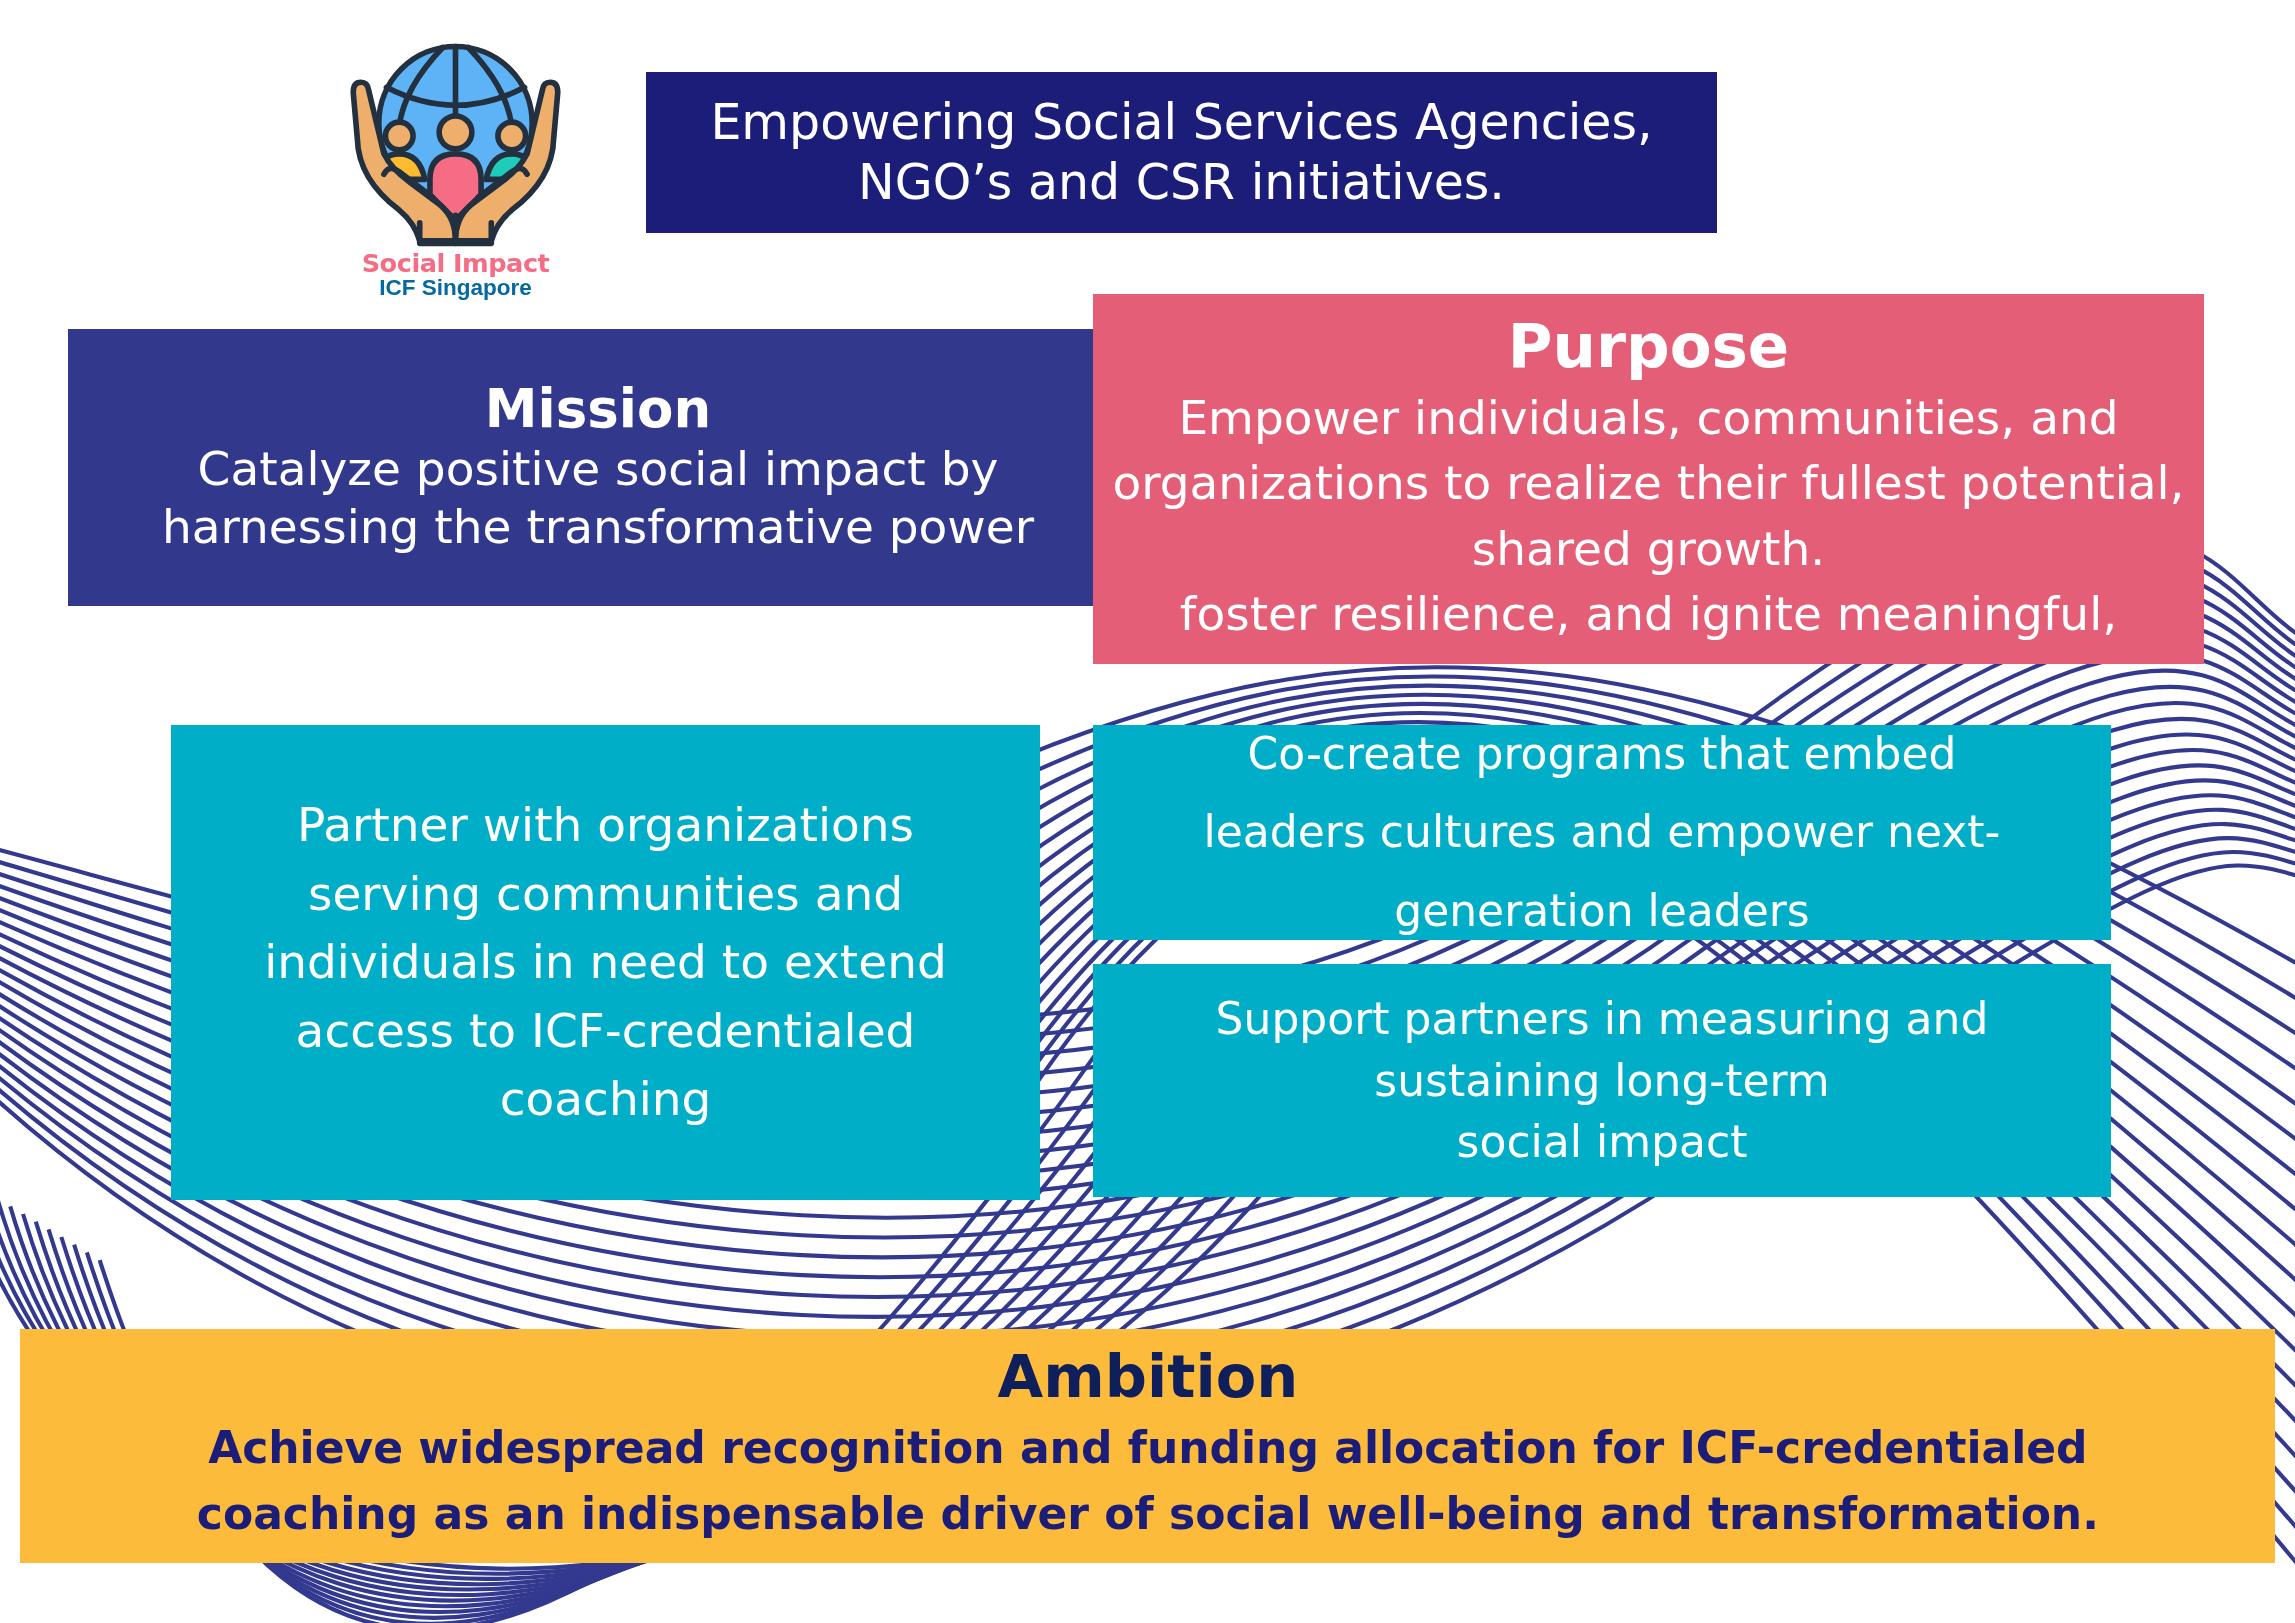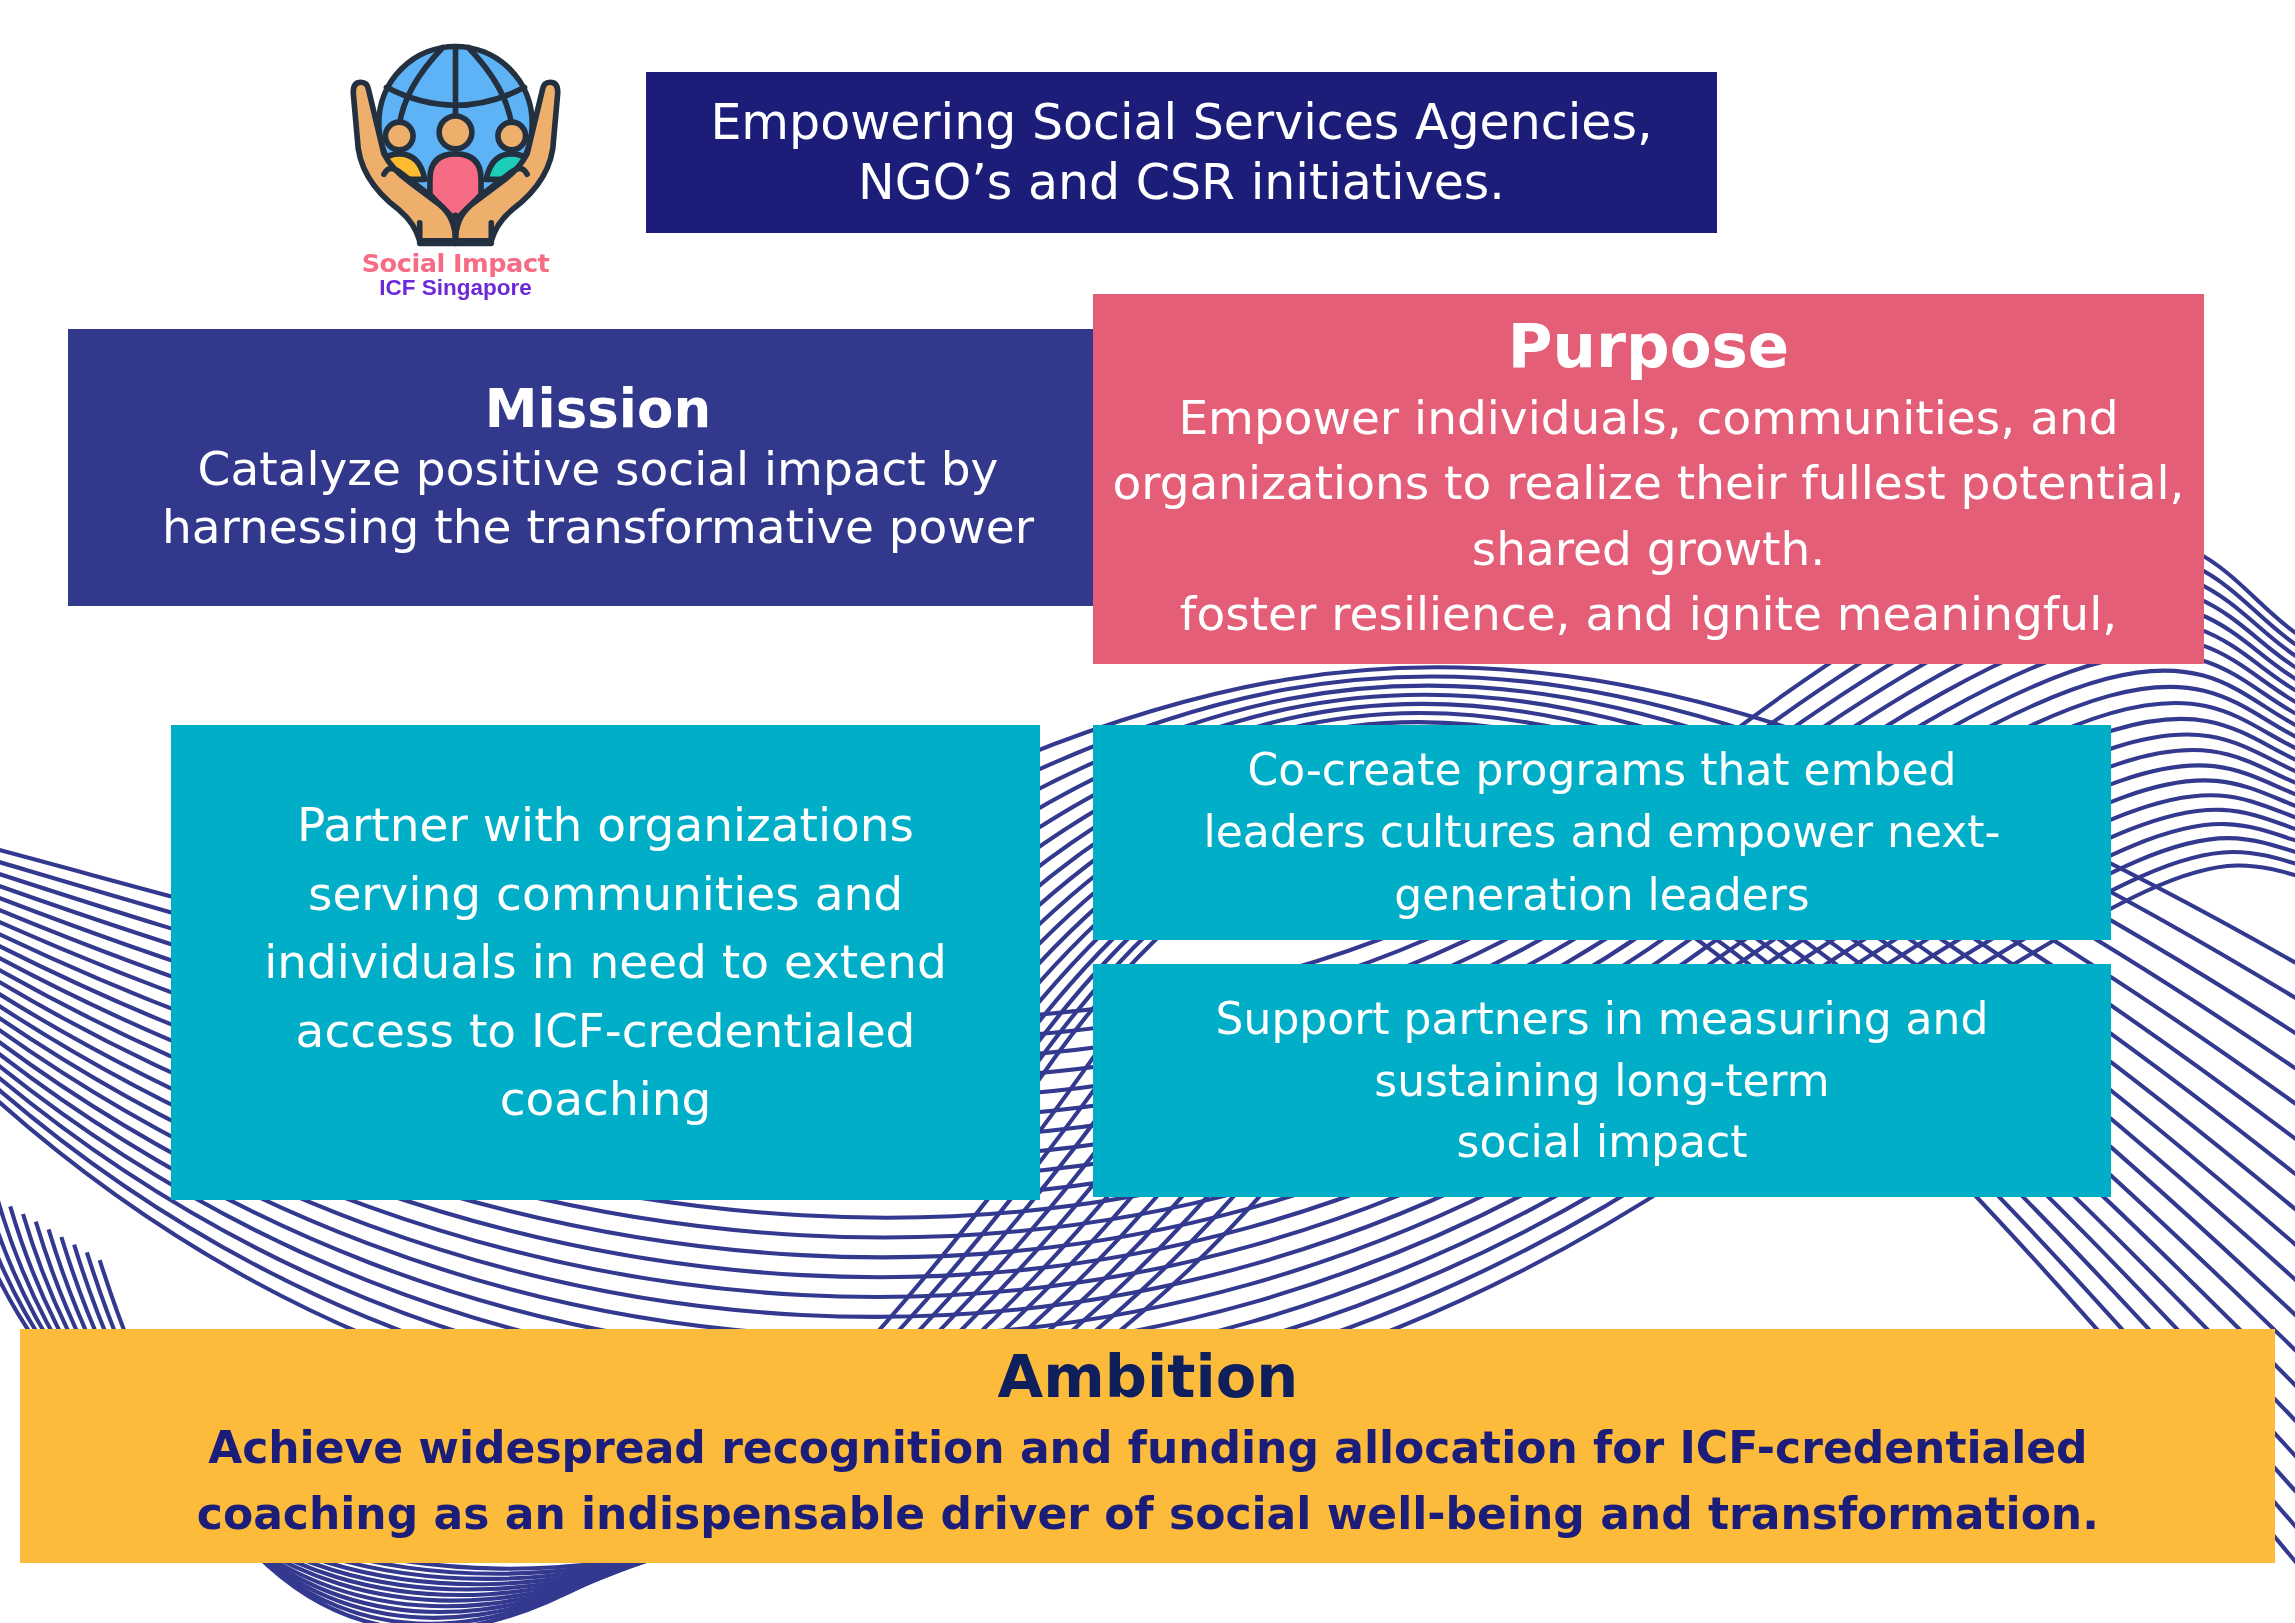--- a/index.html
+++ b/index.html
@@ -6,36 +6,36 @@
   body { width: 2295px; height: 1623px; position: relative; overflow: hidden;
          font-family: "DejaVu Sans", "Liberation Sans", sans-serif; }
   .bg-waves { position: absolute; left: 0; top: 0; width: 2295px; height: 1623px; z-index: 0; }
   .box { position: absolute; z-index: 1; box-sizing: border-box; color: #fff;
          display: flex; flex-direction: column; align-items: center; justify-content: center;
          text-align: center; }
   .logo { position: absolute; left: 343px; top: 25.6px; width: 225px; height: 276px; z-index: 2; }
   .logo svg { width: 225px; height: 225px; display: block; }
   .logo .brand { font-family: "DejaVu Sans", sans-serif; font-weight: bold; color: #F56C84;
                  font-size: 25.6px; text-align: center; line-height: 1; margin-top: 0px; letter-spacing: -0.5px; }
-  .logo .sub { font-family: "Liberation Sans", sans-serif; font-weight: bold; color: #6d28d9;
+  .logo .sub { font-family: "Liberation Sans", sans-serif; font-weight: bold; color: #0369a1;
                font-size: 22.5px; text-align: center; line-height: 1.1; }
   #tagline { left: 646px; top: 72px; width: 1071px; height: 161px; background: #1B1D78;
              font-size: 49px; line-height: 1.22; padding: 0 20.4px; align-items: center; }
   #mission { left: 68px; top: 329px; width: 1060px; height: 277px; background: #32398D;
              padding: 0 20.4px; }
   #mission .title { font-weight: bold; font-size: 53px; line-height: 1.1; margin-bottom: 2px; }
   #mission .body { font-size: 47px; line-height: 1.22; }
   #purpose { left: 1093px; top: 294px; width: 1111px; height: 370px; background: #E35E76;
              padding: 0 15.3px; text-align: center; }
   #purpose .title { font-weight: bold; font-size: 61px; line-height: 1.1; margin-bottom: 6.1px; }
   #purpose .body { font-size: 47px; line-height: 1.39; }
   #partner { left: 171px; top: 725px; width: 869px; height: 475px; background: #00AEC7;
              font-size: 47px; line-height: 1.46; padding: 0 25px; }
   #cocreate { left: 1093px; top: 725px; width: 1018px; height: 215px; background: #00AEC7;
-              font-size: 44px; line-height: 1.42; padding: 0 20.4px; }
+              font-size: 44px; line-height: 1.42; padding: 0 20.4px; gap: 16px; }
   #support { left: 1093px; top: 964px; width: 1018px; height: 233px; background: #00AEC7;
              font-size: 44px; line-height: 1.4; padding: 0 20.4px; }
   #ambition { left: 20.4px; top: 1329px; width: 2255px; height: 234px; background: #FDBB3B;
               color: #1B1D78; padding: 0 20.4px; }
   #ambition .title { font-weight: bold; font-size: 59px; line-height: 1.1; color: #0F1F5C; margin-bottom: 5.1px; }
   #ambition .body { font-weight: bold; font-size: 44px; line-height: 1.5; }
   .line { display: block; }
 </style>
 </head>
 <body>

